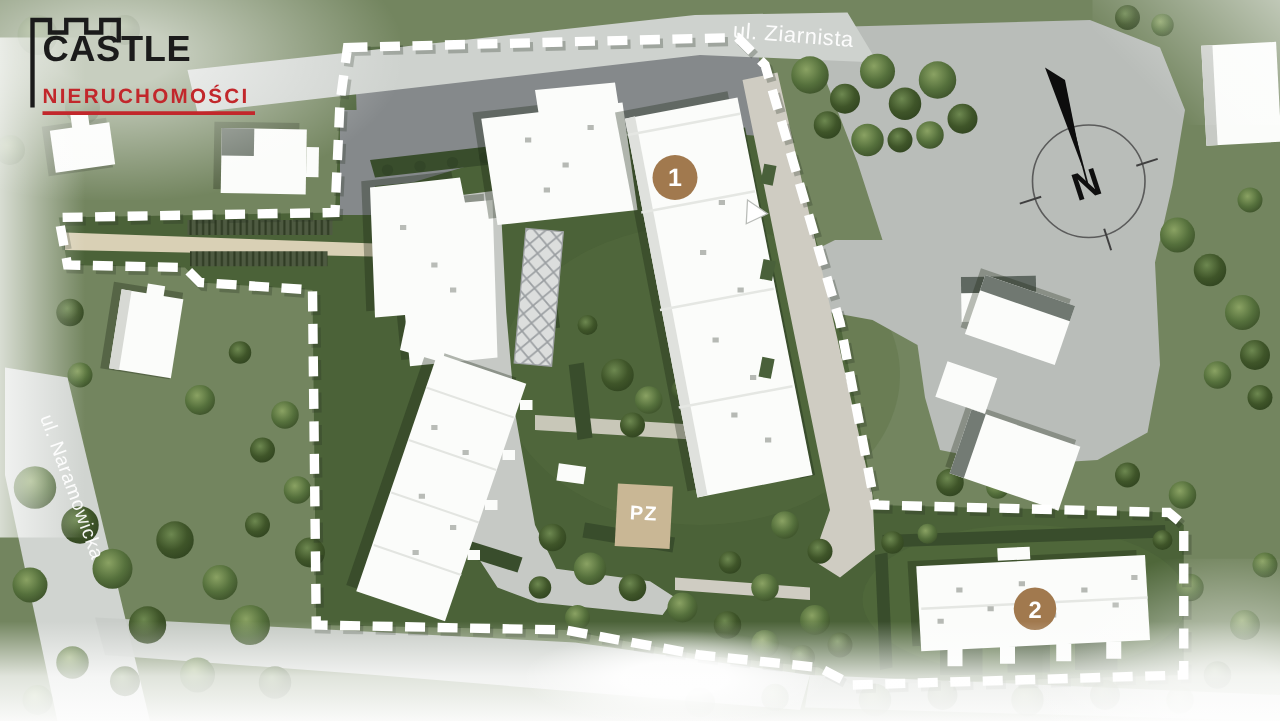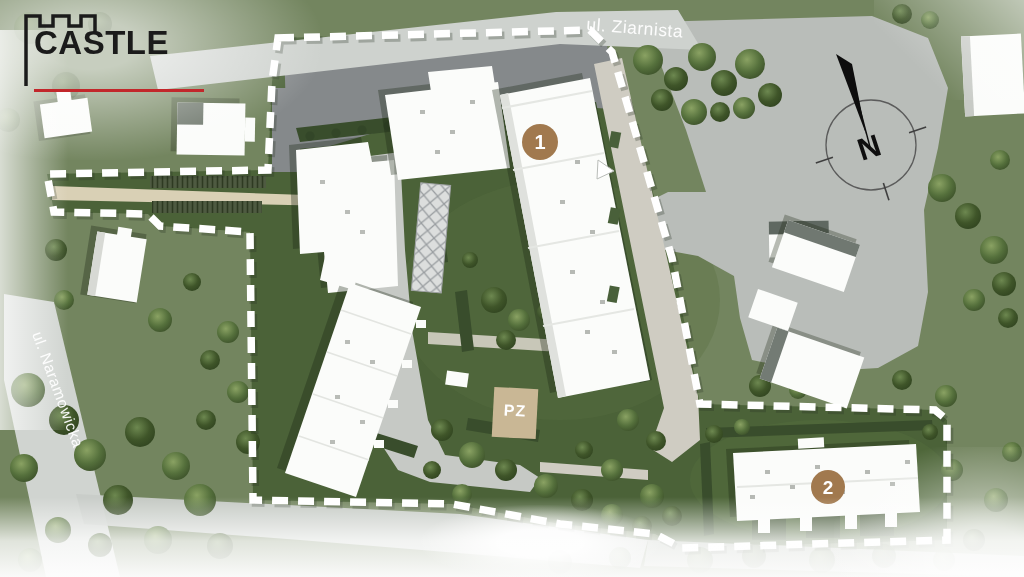--- a/index.html
+++ b/index.html
@@ -16,21 +16,21 @@
     background:radial-gradient(ellipse at center,rgba(255,255,255,.9) 25%,rgba(255,255,255,0) 72%);}
   .fade-left{left:0;top:30px;width:80px;height:400px;
     background:linear-gradient(to right,rgba(255,255,255,.72),rgba(255,255,255,0) 85%);}
   .fade-topleft{left:0;top:0;width:320px;height:160px;
     background:radial-gradient(ellipse at 28% 28%,rgba(255,255,255,.6) 15%,rgba(255,255,255,0) 72%);}
   .fade-topright{right:0;top:0;width:150px;height:100px;
     background:linear-gradient(225deg,rgba(255,255,255,.55),rgba(255,255,255,0) 70%);}
   .fade-bottomright{right:0;bottom:0;width:190px;height:130px;
     background:radial-gradient(ellipse at 80% 85%,rgba(255,255,255,.6) 20%,rgba(255,255,255,0) 75%);}
   .logo{position:absolute;left:20px;top:4px;width:214px;height:98px;cursor:pointer;}
-  .logo-title{position:absolute;left:14px;top:22px;font-size:33px;font-weight:bold;
+  .logo-title{position:absolute;left:14px;top:22px;font-size:29px;font-weight:bold;
     color:#1b1b1b;letter-spacing:.5px;line-height:1;}
   .logo-sub{position:absolute;left:14px;top:64px;font-size:16.5px;font-weight:bold;
     color:var(--logo-red,#c2272b);letter-spacing:1.8px;white-space:nowrap;}
   .logo-line{position:absolute;left:14px;top:85px;width:170px;height:3px;
     background:var(--logo-red,#c2272b);}
   .castle-icon{position:absolute;left:8px;top:2px;}
 </style>
 </head>
 <body>
 
@@ -372,15 +372,16 @@
   <div class="fade fade-left"></div>
   <div class="fade fade-topleft"></div>
   <div class="fade fade-topright"></div>
   <div class="fade fade-bottomright"></div>
 
   <div class="logo">
     <svg class="castle-icon" width="90" height="90">
       <polyline points="6,82 6,12 20,12 20,22 33,22 33,12 49,12 49,22 61,22 61,12 75,12 75,30" fill="none" stroke="#1b1b1b" stroke-width="3.5"></polyline>
     </svg>
     <div class="logo-title">CASTLE</div>
+    <div class="logo-sub">NIERUCHOMOŚCI</div>
     <div class="logo-line"></div>
   </div>
 </div>
 
 </body></html>

